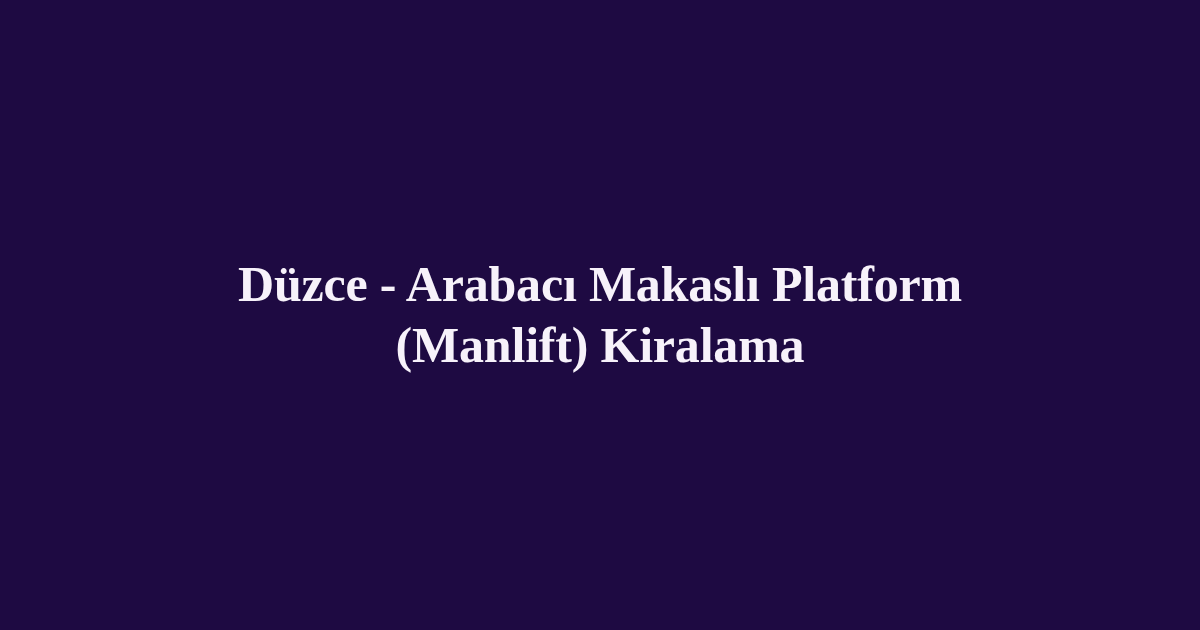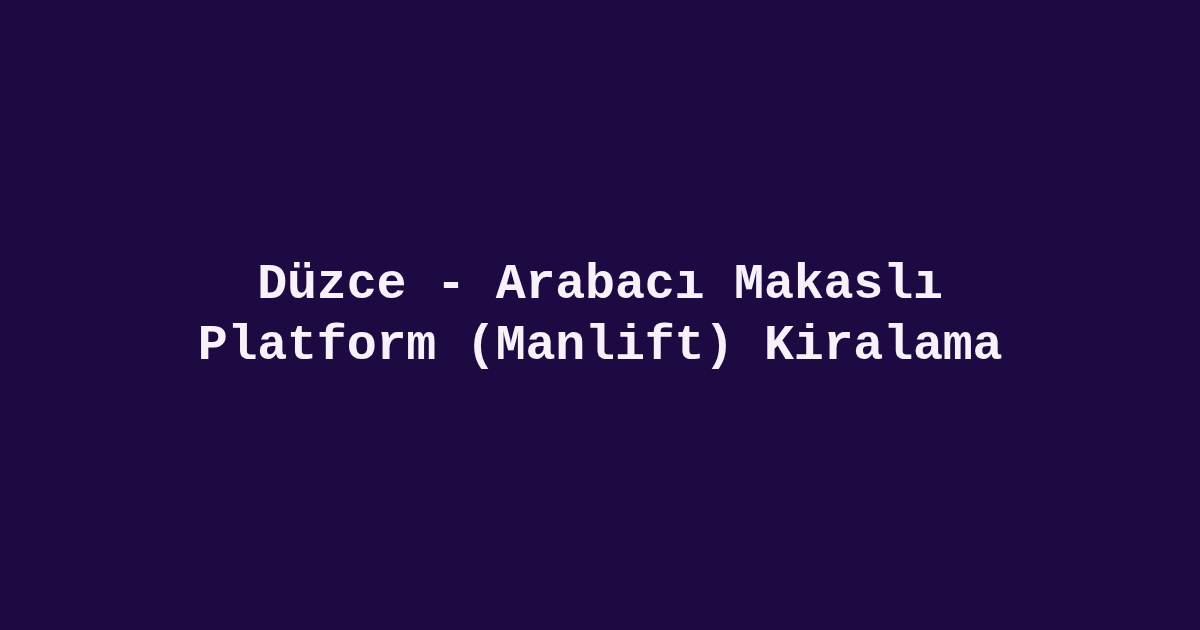--- a/index.html
+++ b/index.html
@@ -35,21 +35,21 @@
     display: flex;
     flex-direction: column;
     align-items: center;
     justify-content: center;
   }
 
   .og-card__title {
     margin: 0;
     padding: 0;
     max-width: 880px;
-    font-family: Liberation Mono, monospace;
+    font-family: Liberation Serif, serif;
     font-size: 50px;
     font-weight: 700;
     line-height: 1.22;
     letter-spacing: -0.2px;
     color: #f7f2fa;
     text-align: center;
     word-wrap: break-word;
     -webkit-font-smoothing: antialiased;
   }
 </style>

